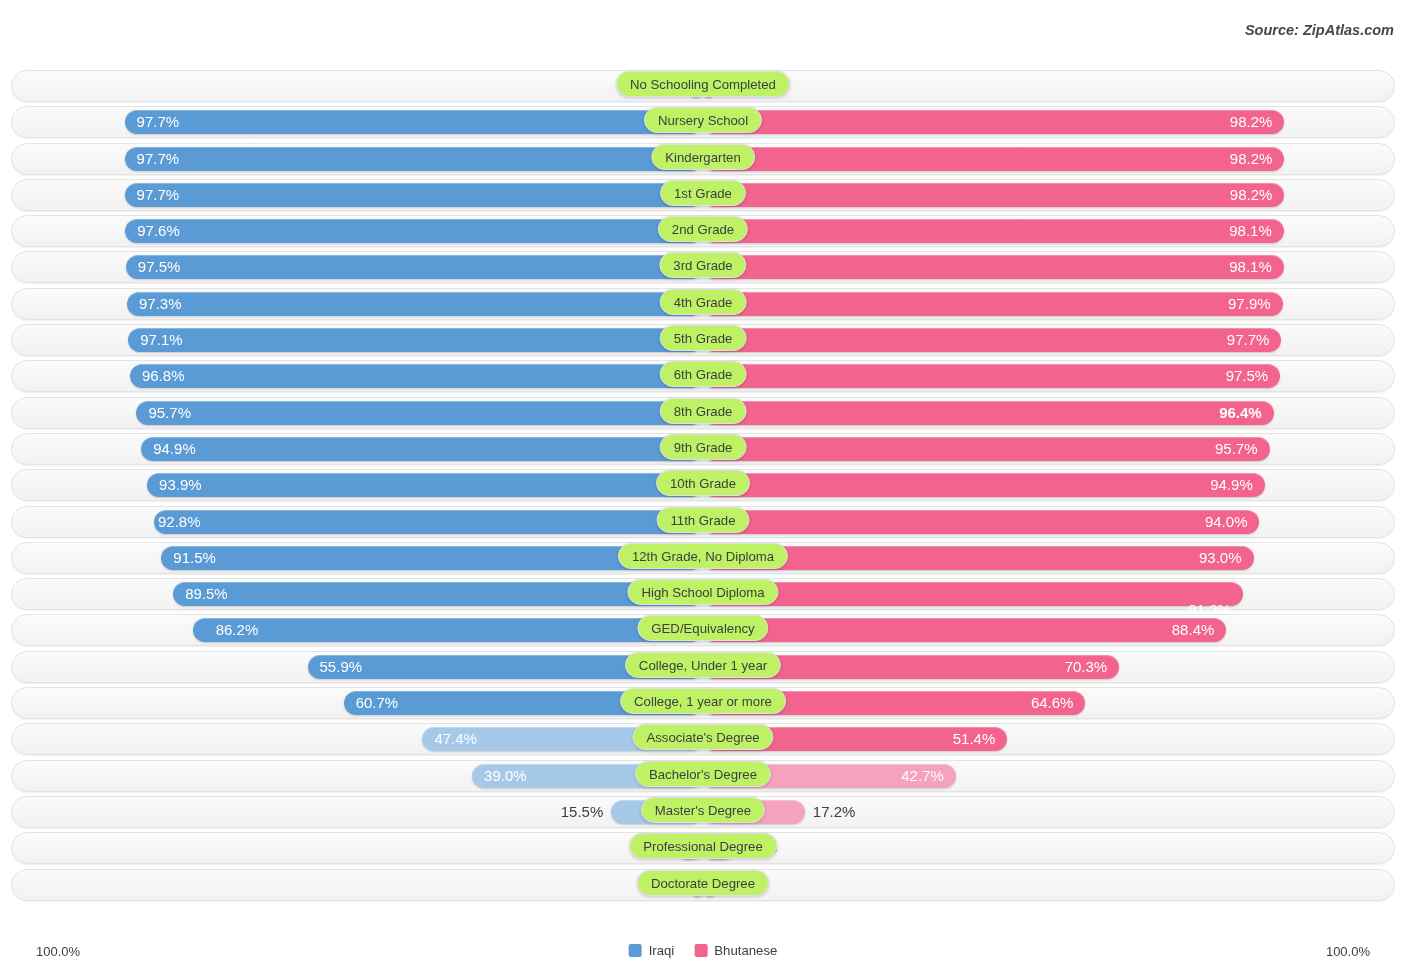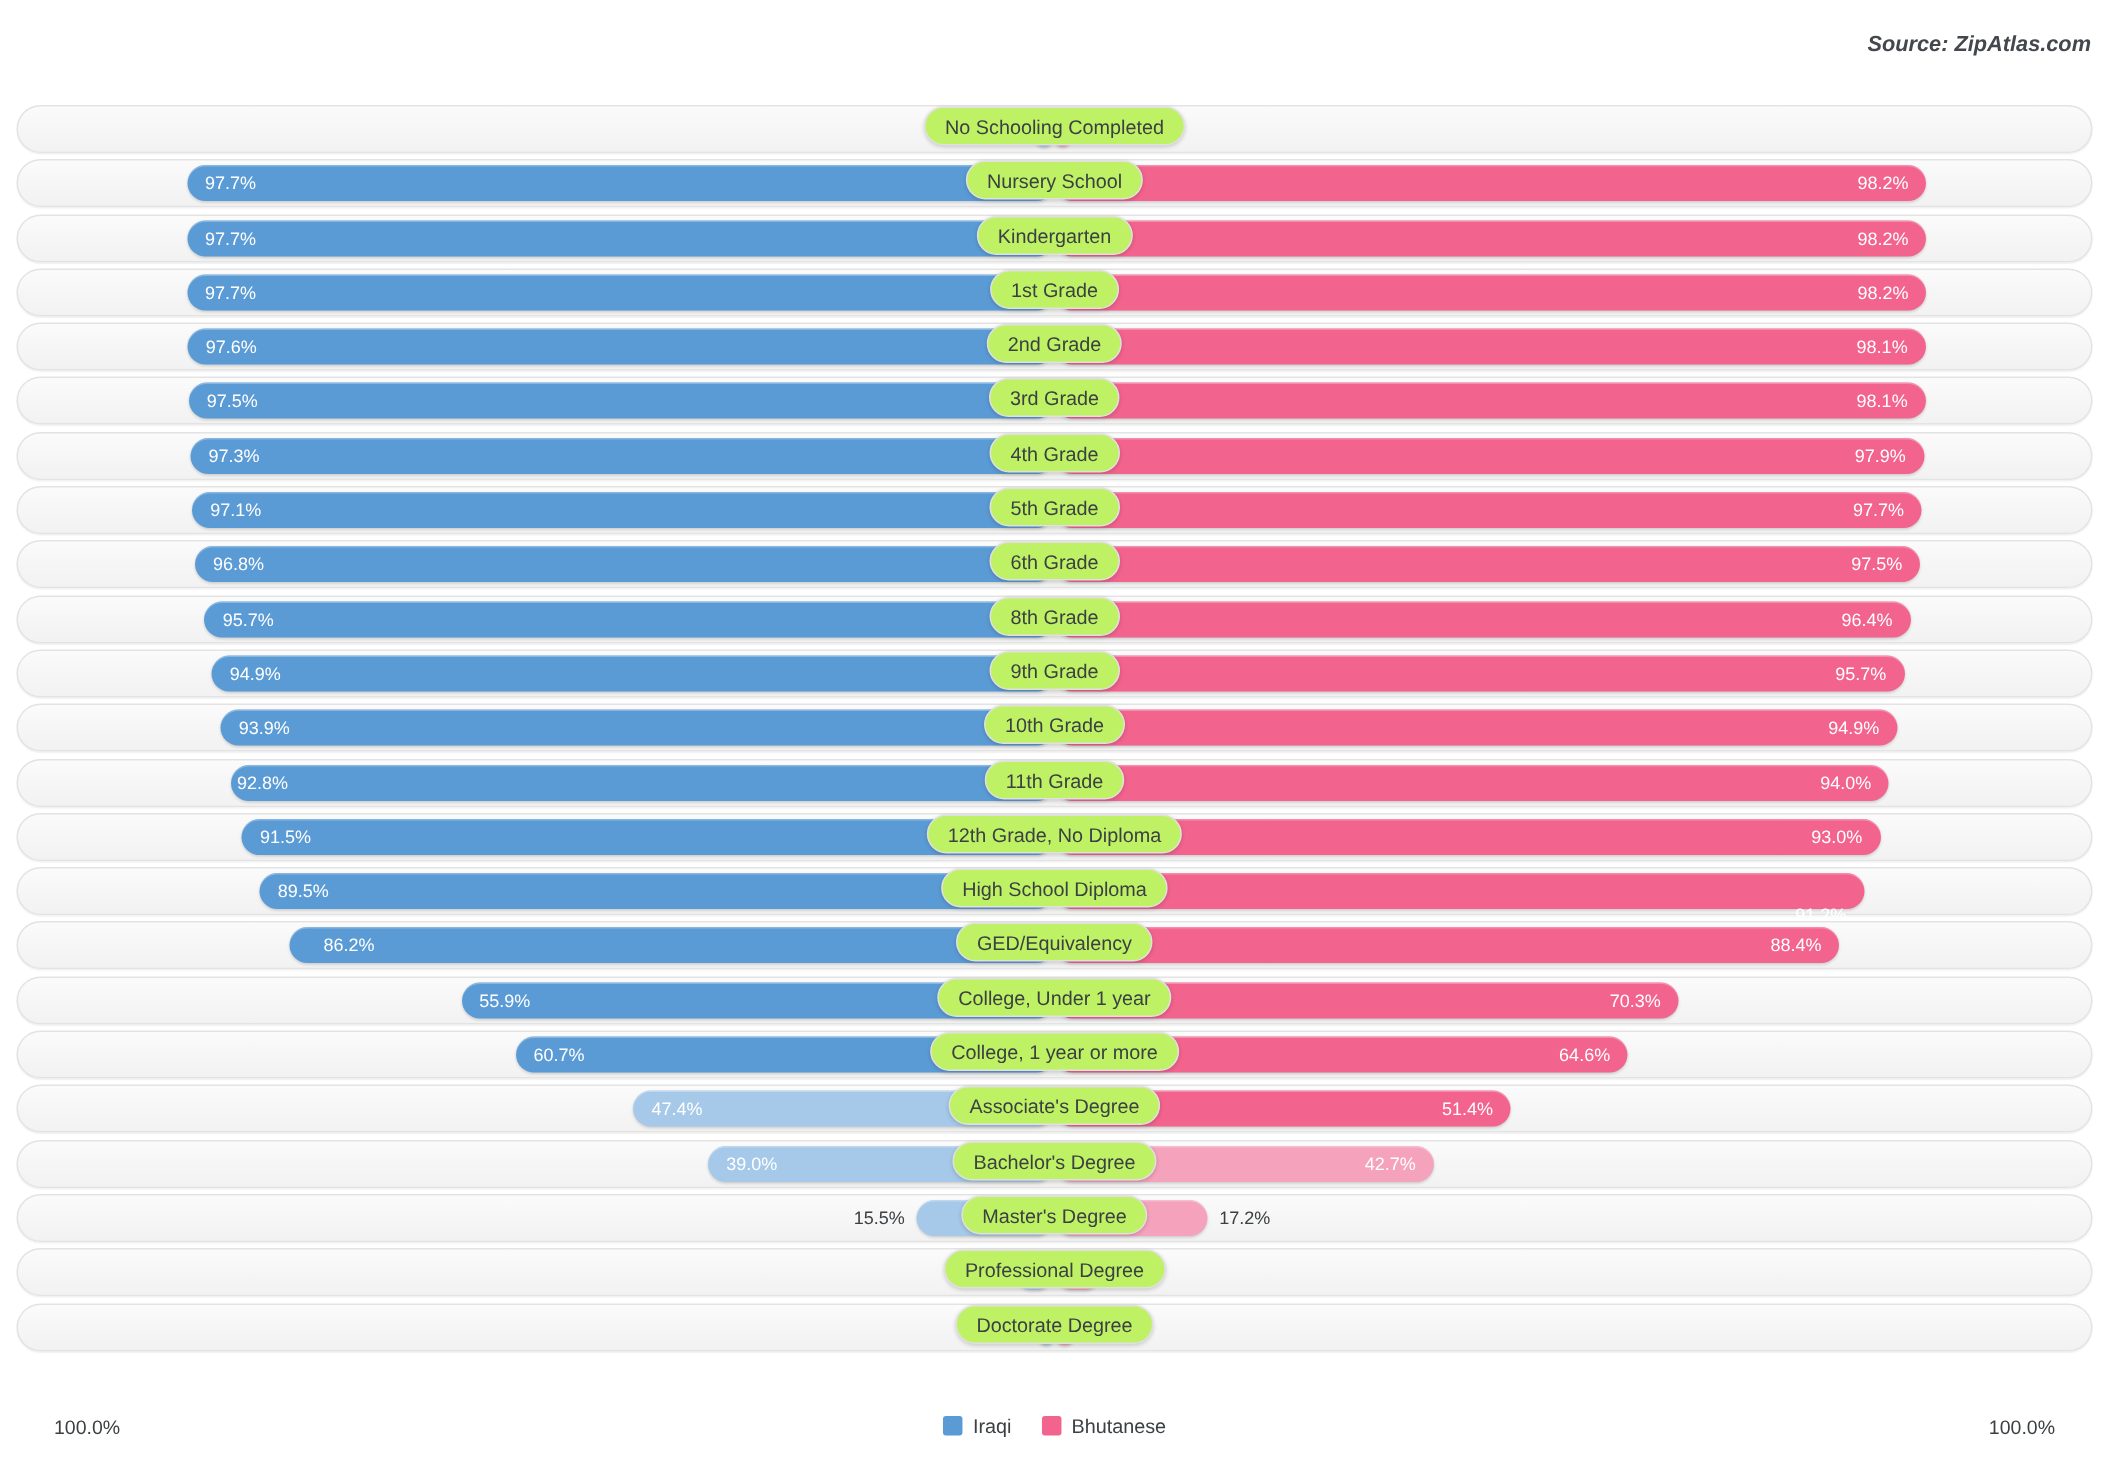--- a/index.html
+++ b/index.html
@@ -80,21 +80,21 @@
   .bar.right {
     background: #f2638e;
     box-shadow: inset 0 1px 0 rgba(255,255,255,0.28), 0 1px 2px rgba(0,0,0,0.17);
   }
   .bar.left.pale  { background: #a6c9e9; }
   .bar.right.pale { background: #f5a2bd; }
 
   .val {
     position: absolute;
     top: 8px;
-    font-size: 12px;
+    font-size: 15px;
     line-height: 20px;
     white-space: nowrap;
     text-align: center;
   }
   .val.inside { color: #ffffff; }
   .val.outside { color: #3c4043; }
 
   .pill {
     position: absolute;
     top: 3px;
@@ -239,21 +239,21 @@
       <div class="bar right" style="left: 703px; width: 577.2px;"></div>
       <div class="val inside" style="left: 141.944px;">96.8%</div>
       <div class="val inside" style="right: 137.8px; left: auto;">97.5%</div>
       <div class="pill">6th Grade</div>
     </div>
     <div class="row">
       <div class="track"></div>
       <div class="bar left" style="left: 136.456px; width: 566.544px;"></div>
       <div class="bar right" style="left: 703px; width: 570.688px;"></div>
       <div class="val inside" style="left: 148.456px;">95.7%</div>
-      <div class="val inside" style="right: 144.312px; left: auto;">96.4%</div>
+      <div class="val inside" style="right: 144.312px; left: auto; font-weight: bold;">96.4%</div>
       <div class="pill">8th Grade</div>
     </div>
     <div class="row">
       <div class="track"></div>
       <div class="bar left" style="left: 141.192px; width: 561.808px;"></div>
       <div class="bar right" style="left: 703px; width: 566.544px;"></div>
       <div class="val inside" style="left: 153.192px;">94.9%</div>
       <div class="val inside" style="right: 148.456px; left: auto;">95.7%</div>
       <div class="pill">9th Grade</div>
     </div>

